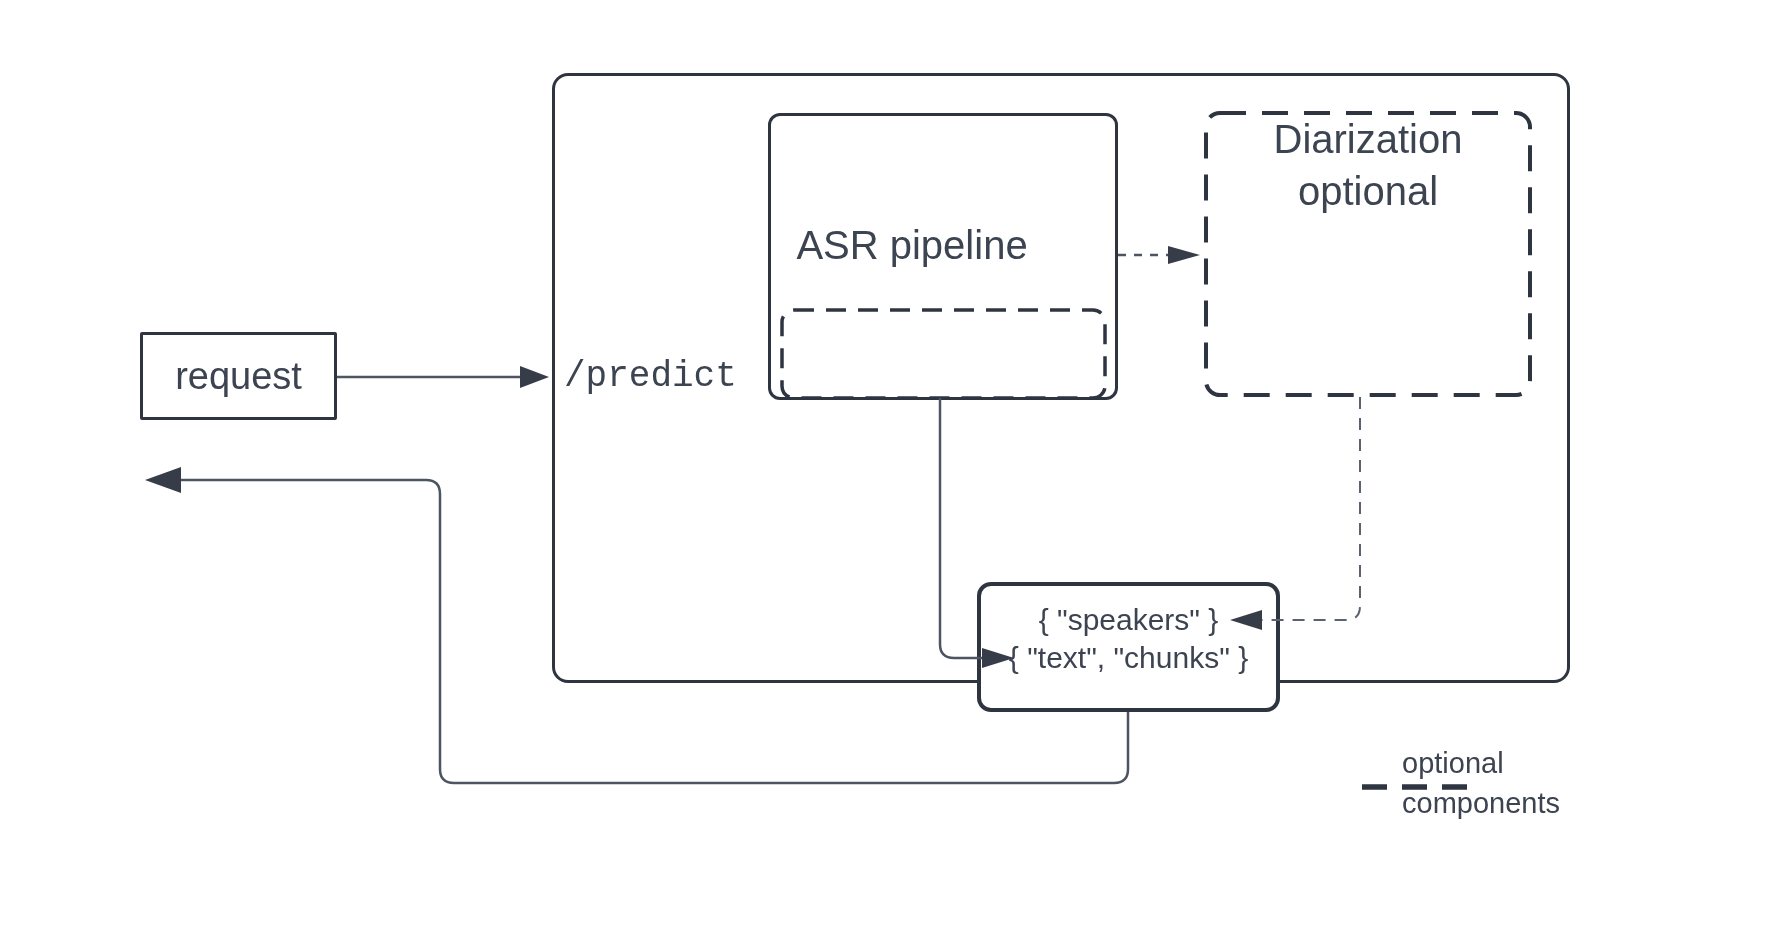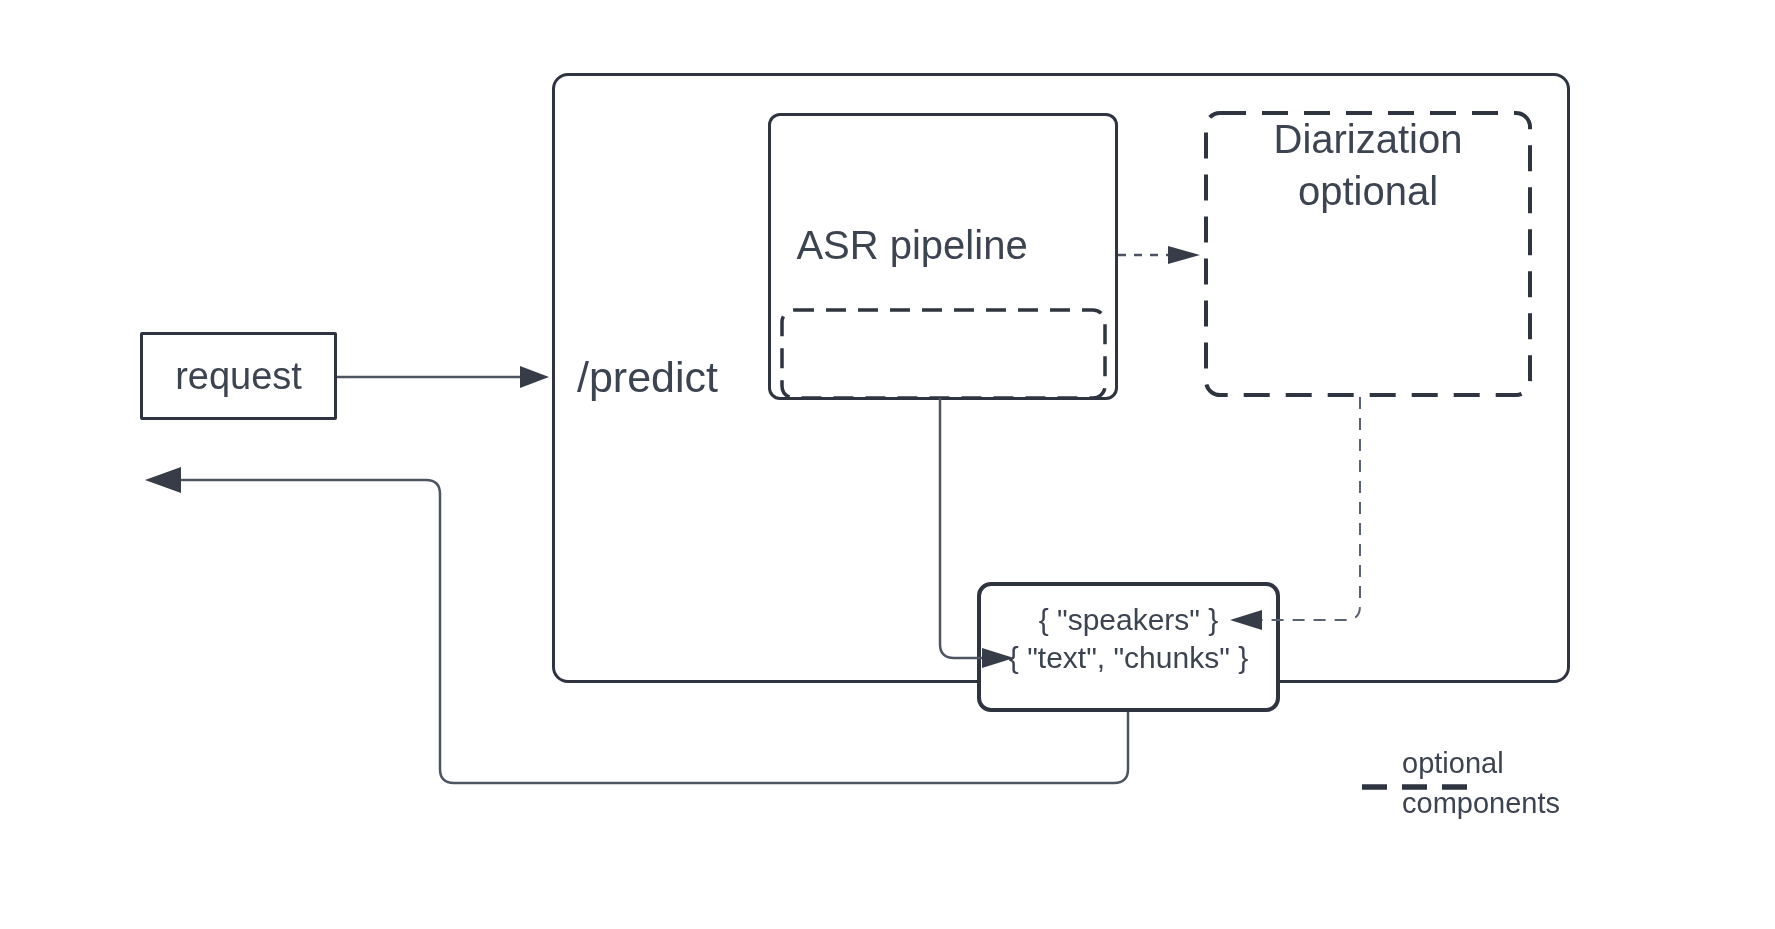--- a/index.html
+++ b/index.html
@@ -23,21 +23,21 @@
     border:3px solid var(--ink);
     border-radius:12px;
     background:transparent;
     display:flex;align-items:center;justify-content:center;
     text-align:center;
   }
   
   .request-box{left:140px;top:332px;width:197px;height:88px;border-radius:2px;font-size:38px;}
   
   .predict-box{left:552px;top:73px;width:1018px;height:610px;border-radius:16px;}
-  .predict-label{left:577px;top:354px;font-size:43px;line-height:46px;}
+  .predict-label{left:564px;top:354px;font-size:36px;line-height:46px;font-family:Liberation Mono, monospace;}
   
   .asr-box{left:768px;top:113px;width:350px;height:287px;border-radius:12px;}
   .asr-label{left:768px;top:219px;width:288px;text-align:center;font-size:40px;line-height:52px;}
   
   .assistant-label{left:782px;top:310px;width:323px;height:88px;display:flex;align-items:center;justify-content:center;font-size:34px;}
   
   .diarization-label{left:1206px;top:113px;width:324px;height:282px;display:flex;flex-direction:column;align-items:center;justify-content:flex-start;font-size:40px;line-height:52px;}
   
   .output-box{
     left:977px;top:582px;width:303px;height:130px;

